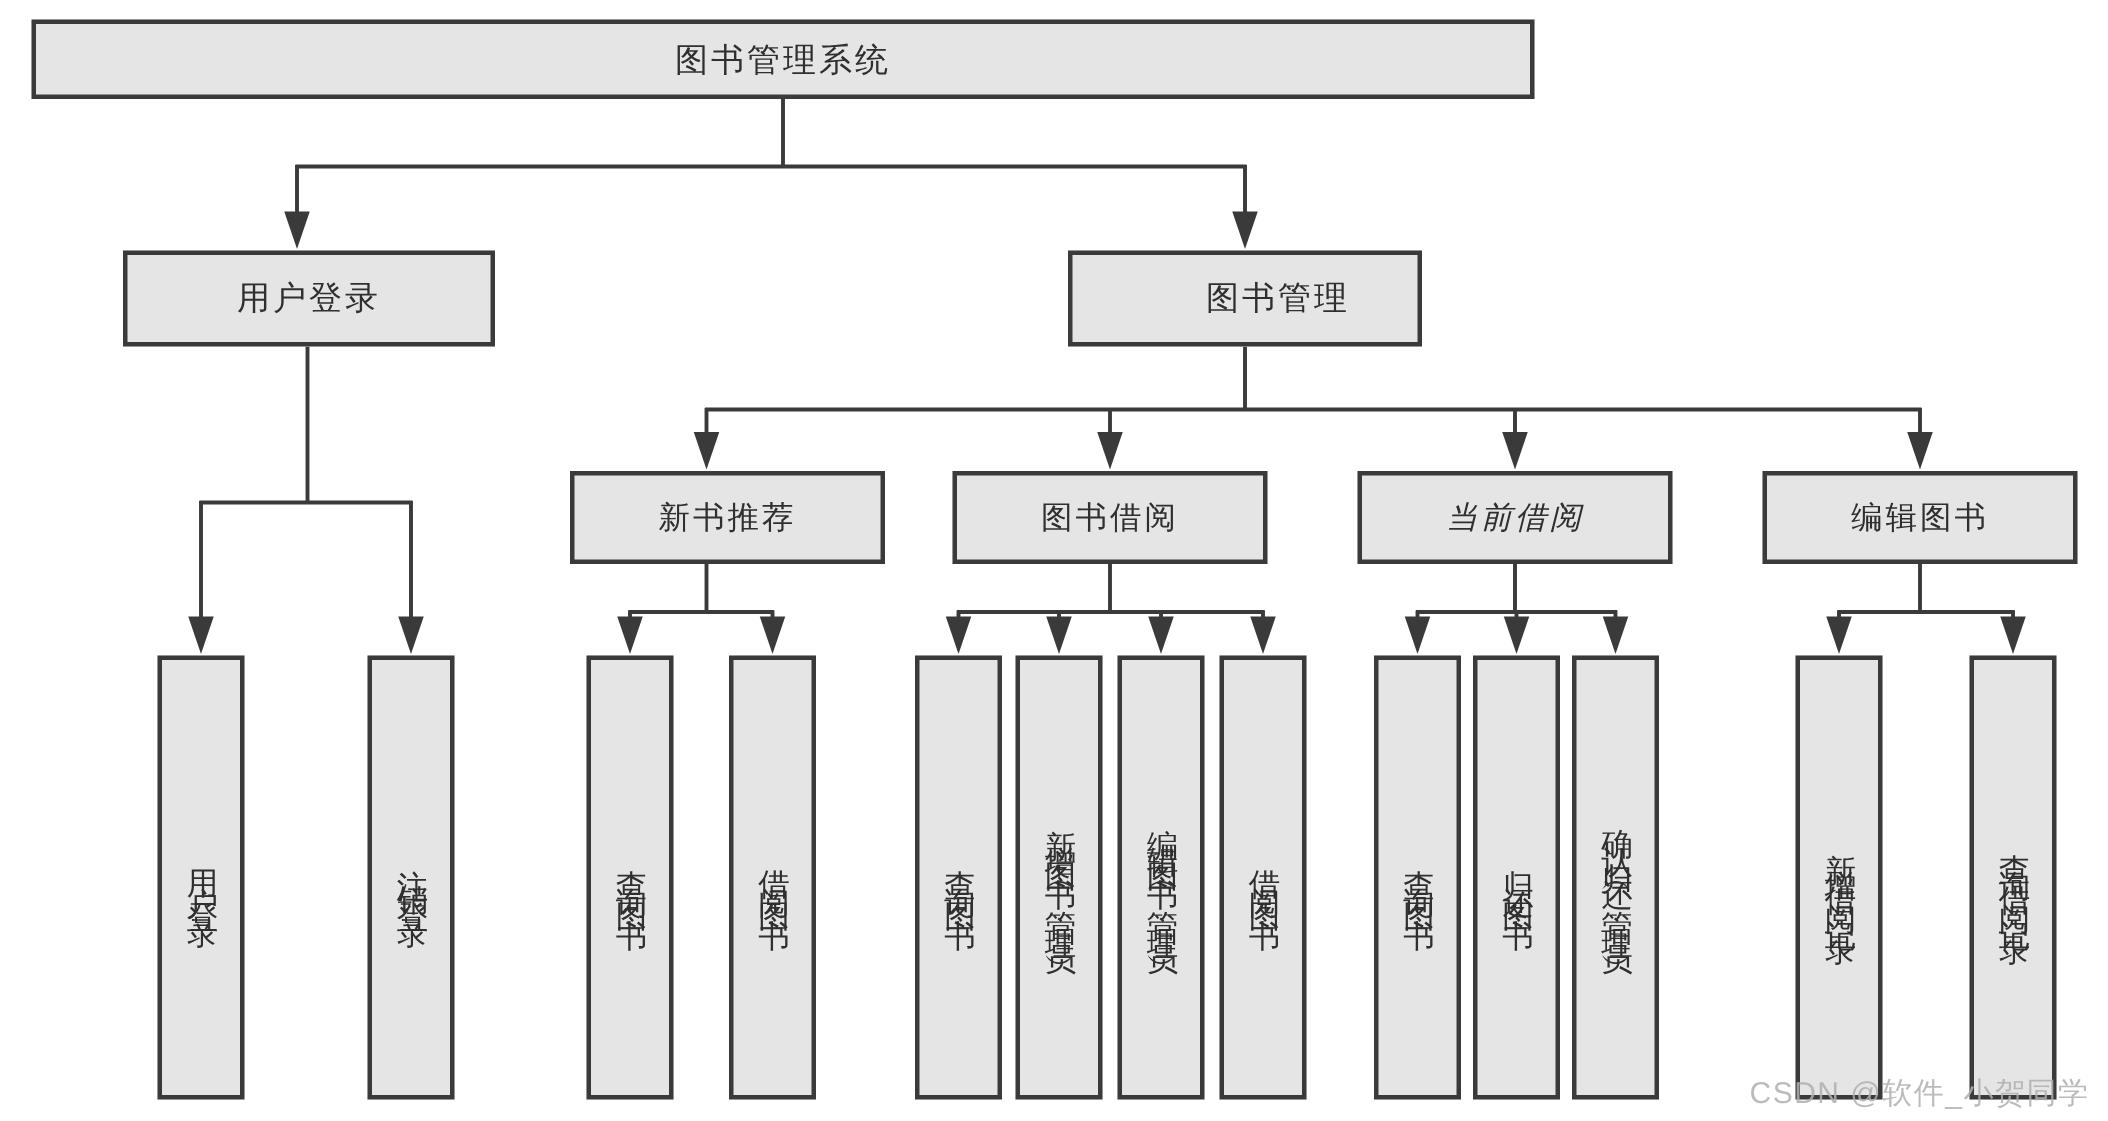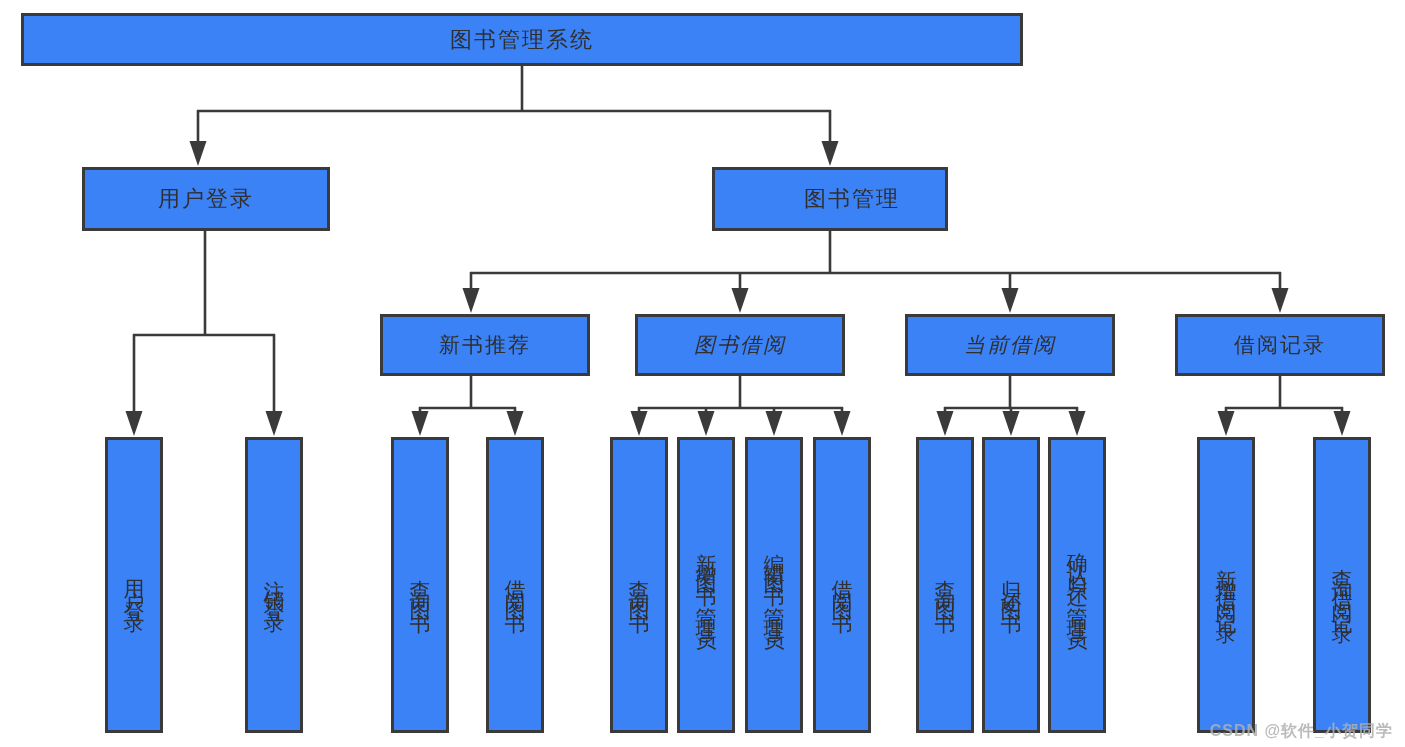--- a/index.html
+++ b/index.html
@@ -28,21 +28,21 @@
     stroke-width: 2.6;
     fill: none;
   }
   .arrowhead {
     fill: var(--line-color, #3a3a3a);
     stroke: none;
   }
   .node {
     position: absolute;
     box-sizing: border-box;
-    background: #3b82f6;
+    background: #e5e5e5;
     border: 3px solid var(--line-color, #3a3a3a);
     display: flex;
     align-items: center;
     justify-content: center;
     color: var(--text-color, #2f2f2f);
   }
   .h-label {
     font-size: 22px;
     letter-spacing: 2px;
     white-space: nowrap;
@@ -55,28 +55,27 @@
     text-orientation: mixed;
     font-size: 21px;
     letter-spacing: 11px;
     line-height: 1.05;
     white-space: nowrap;
   }
   .watermark {
     position: absolute;
     right: 12px;
     bottom: 5px;
-    font-size: 16px;
+    font-size: 20px;
     letter-spacing: 1px;
     color: var(--watermark-color, #b0b0b0);
     opacity: 0.85;
     white-space: nowrap;
     pointer-events: none;
     z-index: 5;
-    font-weight: bold;
   }
 </style>
 </head>
 <body>
 
 <div class="stage" style="--line-color: #3a3a3a; --text-color: #2f2f2f; --watermark-color: #b0b0b0; --bg-color: #ffffff;">
 
   <svg class="wires" viewBox="0 0 1405 747" aria-hidden="true">
 
     <g>
@@ -160,28 +159,28 @@
   <div class="node l1" style="left:82px; top:167px; width:248px; height:64px;">
     <span class="h-label">用户登录</span>
   </div>
   <div class="node l1" style="left:712px; top:167px; width:236px; height:64px;padding-left:44px;">
     <span class="h-label">图书管理</span>
   </div>
 
   <div class="node l2" style="left:366px; top:314px; width:210px; height:62px;margin-left:14px;">
     <span class="h-label">新书推荐</span>
   </div>
-  <div class="node l2" style="left:635px; top:314px; width:210px; height:62px;font-style:italic;">
+  <div class="node l2" style="left:635px; top:314px; width:210px; height:62px;">
     <span class="h-label">图书借阅</span>
   </div>
   <div class="node l2" style="left:905px; top:314px; width:210px; height:62px;font-style:italic;">
     <span class="h-label">当前借阅</span>
   </div>
   <div class="node l2" style="left:1175px; top:314px; width:210px; height:62px;">
-    <span class="h-label">借阅记录</span>
+    <span class="h-label">编辑图书</span>
   </div>
 
   <div class="node leaf" style="left:105px; top:437px; width:58px; height:296px;">
     <span class="vtext">用户登录</span>
   </div>
   <div class="node leaf" style="left:245px; top:437px; width:58px; height:296px;">
     <span class="vtext">注销登录</span>
   </div>
 
   <div class="node leaf" style="left:391px; top:437px; width:58px; height:296px;">

